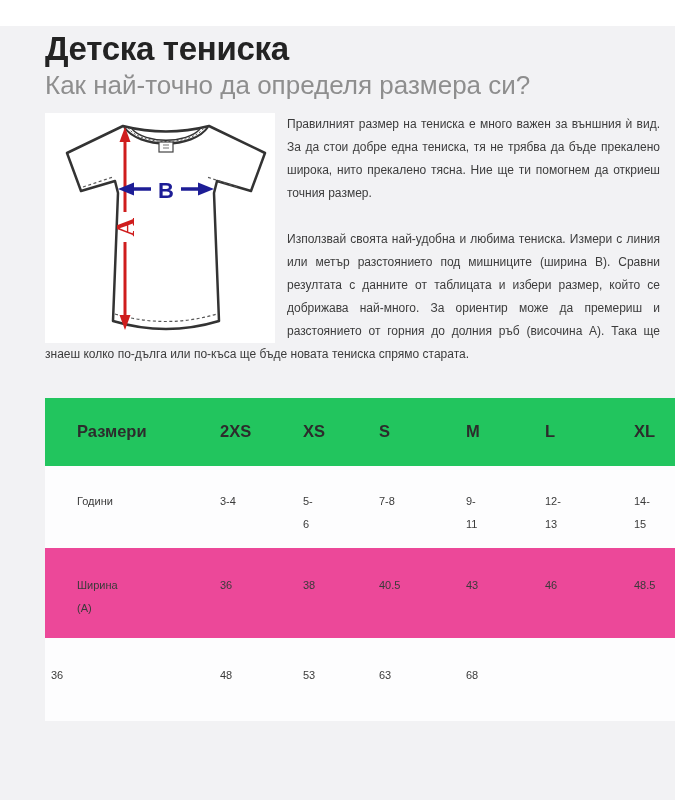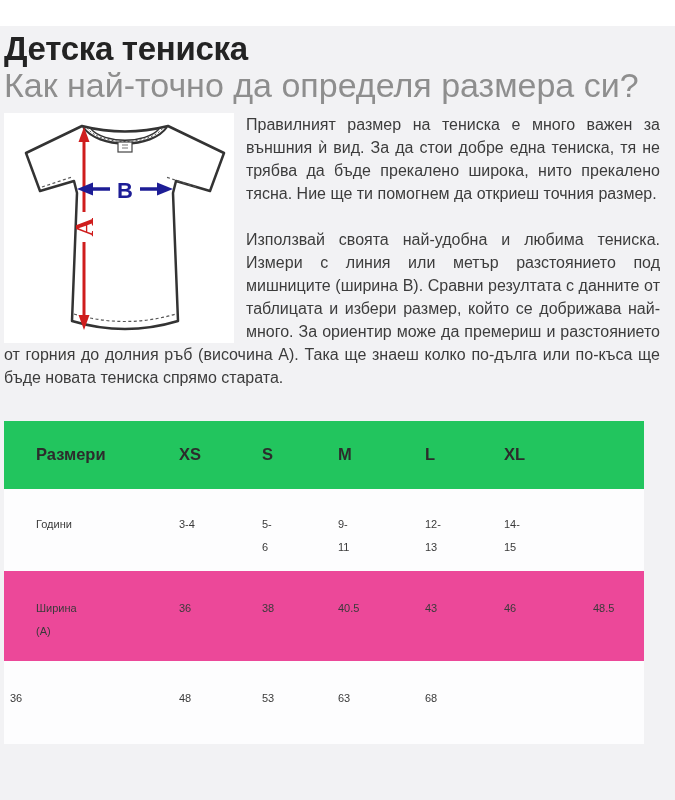--- a/index.html
+++ b/index.html
@@ -3,37 +3,37 @@
 <meta charset="utf-8">
 <style>
   html,body{margin:0;padding:0;}
   body{
     width:675px;height:800px;overflow:hidden;position:relative;
     background:#f2f2f4;
     font-family:"Liberation Sans", sans-serif;
     -webkit-font-smoothing:antialiased;
   }
   .top-strip{height:26px;background:#ffffff;}
-  .content{padding:0 15px 0 4px;}
+  .content{padding:0 15px 0 16px;margin-left:29px;}
   .page-title{
     margin:4px 0 0;font-size:33px;line-height:37px;font-weight:700;
     color:#232323;letter-spacing:-0.3px;
   }
   .page-subtitle{
-    margin:3px 0 0;font-size:34px;line-height:30px;font-weight:400;
+    margin:3px 0 0;font-size:26px;line-height:30px;font-weight:400;
     color:#8e8e8e;
   }
   .intro{margin-top:12px;}
   .shirt-figure{
     float:left;width:230px;height:230px;background:#ffffff;
     margin:0 12px -10px 0;
   }
   .shirt-figure svg{display:block;width:230px;height:230px;}
   .body-text{
-    font-size:16px;line-height:23px;color:#3c3c3c;text-align:justify;
+    font-size:12px;line-height:23px;color:#3c3c3c;text-align:justify;
     margin:0;
   }
   .para-1{margin:13px 0 23px;}
   .clear{clear:both;}
   .size-table{margin-top:32px;width:640px;}
   .t-row{
     display:grid;
     grid-template-columns:169px 83px 76px 87px 79px 89px 57px;
     box-sizing:border-box;
   }
@@ -98,32 +98,34 @@
     </div>
 
     <p class="body-text para-1">Правилният размер на тениска е много важен за външния ѝ вид. За да стои добре една тениска, тя не трябва да бъде прекалено широка, нито прекалено тясна. Ние ще ти помогнем да откриеш точния размер.</p>
     <p class="body-text para-2">Използвай своята най-удобна и любима тениска. Измери с линия или метър разстоянието под мишниците (ширина B). Сравни резултата с данните от таблицата и избери размер, който се добрижава най-много. За ориентир може да премериш и разстоянието от горния до долния ръб (височина А). Така ще знаеш колко по-дълга или по-къса ще бъде новата тениска спрямо старата.</p>
     <div class="clear"></div>
   </div>
 
   <div class="size-table">
     <div class="t-row t-head">
       <div class="t-cell t-label">Размери</div>
+      <div class="t-cell">2XS</div>
       <div class="t-cell">XS</div>
       <div class="t-cell">S</div>
       <div class="t-cell">M</div>
       <div class="t-cell">L</div>
       <div class="t-cell">XL</div>
     </div>
 
     <div class="t-row t-r1">
       <div class="t-cell t-label">Години</div>
       <div class="t-cell">3-4</div>
       <div class="t-cell">5-
 6</div>
+      <div class="t-cell">7-8</div>
       <div class="t-cell">9-
 11</div>
       <div class="t-cell">12-
 13</div>
       <div class="t-cell">14-
 15</div>
     </div>
 
     <div class="t-row t-r2">
       <div class="t-cell t-label">Ширина

